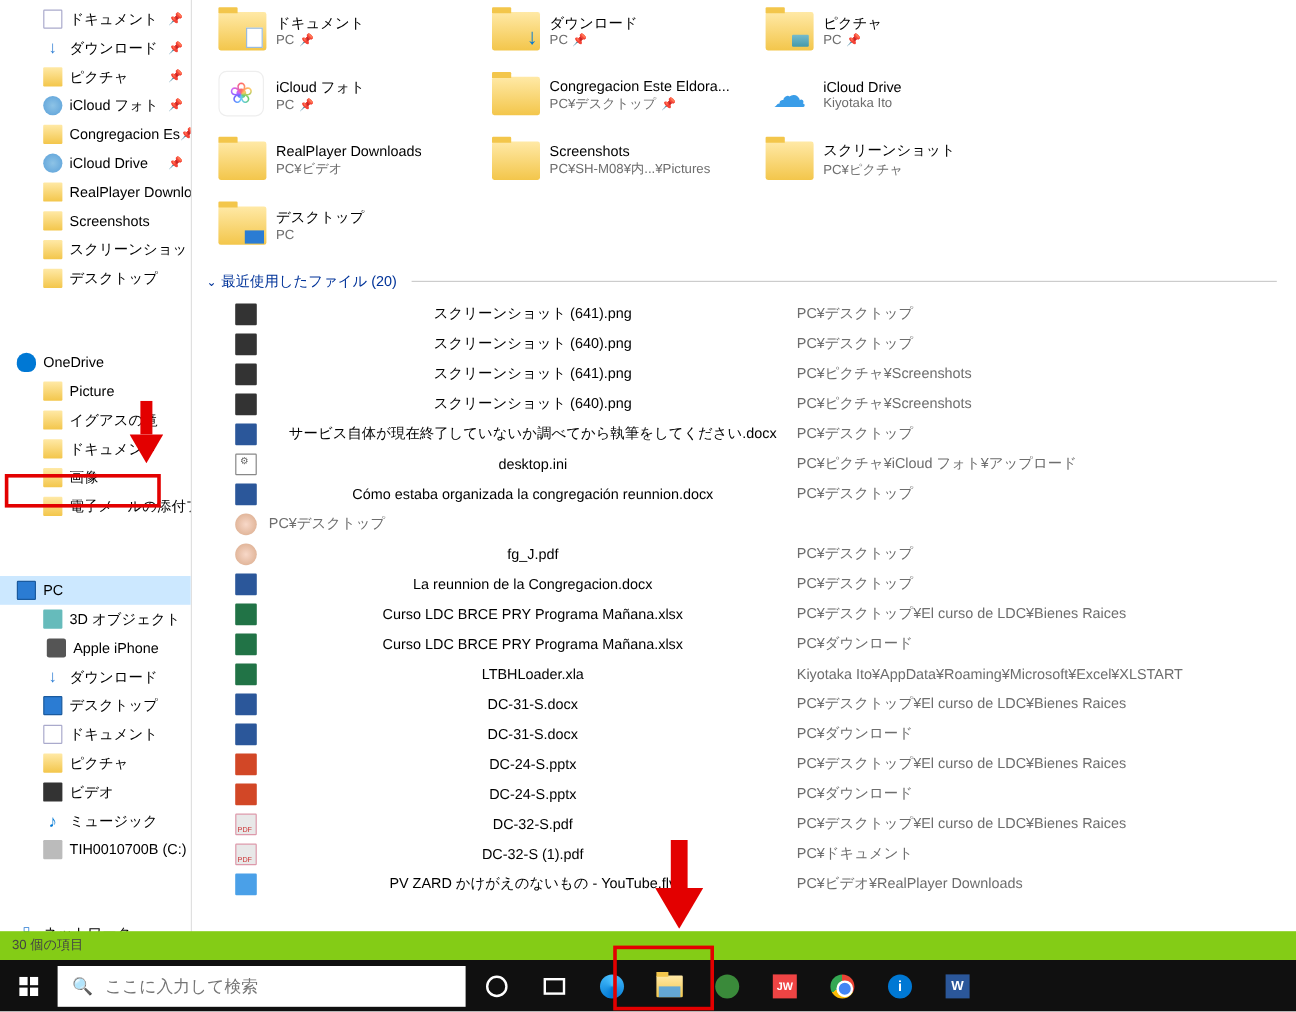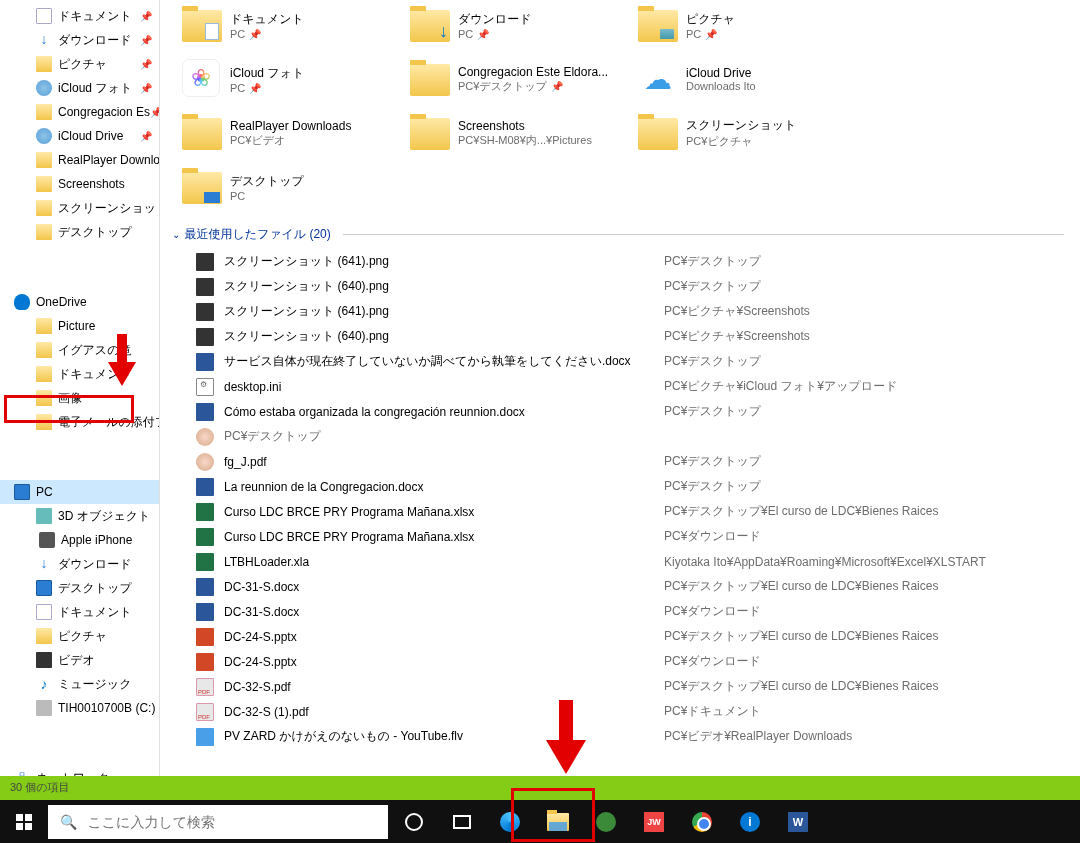--- a/index.html
+++ b/index.html
@@ -32,21 +32,21 @@
   .folder-info { overflow: hidden; }
   .folder-name { font-size: 12px; white-space: nowrap; overflow: hidden; text-overflow: ellipsis; }
   .folder-path { font-size: 11px; color: #6d6d6d; white-space: nowrap; }
   .folder-pin { color:#888; font-size:10px; margin-left:4px;}
   .section-header { display: flex; align-items: center; color: #003399; font-size: 12px; margin: 6px 0 6px -4px; cursor: pointer; }
   .section-header .chev { margin-right: 4px; font-size: 10px; }
   .section-line { flex:1; height:1px; background:#ccc; margin-left:12px;}
   .recent-list { }
   .recent-row { display: flex; align-items: center; height: 25px; padding-left: 20px; cursor: pointer; }
   .recent-row .rico { width: 18px; height: 18px; margin-right: 10px; flex-shrink: 0; display:inline-block;}
-  .recent-name { width: 440px; font-size: 12px; }
+  .recent-name { width: 440px; font-size: 12px; text-align: center; }
   .recent-path { font-size: 12px; color: #6d6d6d; }
   .ico-png { background:#333; border-radius:1px;}
   .ico-word { background:#2b579a; border-radius:1px;}
   .ico-excel { background:#217346; border-radius:1px;}
   .ico-ppt { background:#d24726; border-radius:1px;}
   .ico-pdf { background:#e8e8e8; border:1px solid #d9a; border-radius:1px; position:relative;}
   .ico-pdf::after{content:'PDF'; font-size:6px; color:#c33; position:absolute; bottom:0; left:1px;}
   .ico-ini { background:#fff; border:1px solid #888; border-radius:1px; position:relative;}
   .ico-ini::after{content:'⚙'; font-size:8px; position:absolute; top:1px; left:3px; color:#666;}
   .ico-face { background: radial-gradient(circle,#f8d8c8,#d8a888); border-radius:50%;}
@@ -254,21 +254,21 @@
             <div class="folder-name">Congregacion Este Eldora...</div>
             <div class="folder-path"><span>PC¥デスクトップ</span><span class="folder-pin">📌</span></div>
           </div>
         </div>
         <div class="folder-item">
           <div class="folder-icon">
             <div class="icloud-large"></div>
           </div>
           <div class="folder-info">
             <div class="folder-name">iCloud Drive</div>
-            <div class="folder-path"><span>Downloads Ito</span></div>
+            <div class="folder-path"><span>Kiyotaka Ito</span></div>
           </div>
         </div>
         <div class="folder-item">
           <div class="folder-icon">
             <div class="folder-large"></div>
           </div>
           <div class="folder-info">
             <div class="folder-name">RealPlayer Downloads</div>
             <div class="folder-path"><span>PC¥ビデオ</span></div>
           </div>

